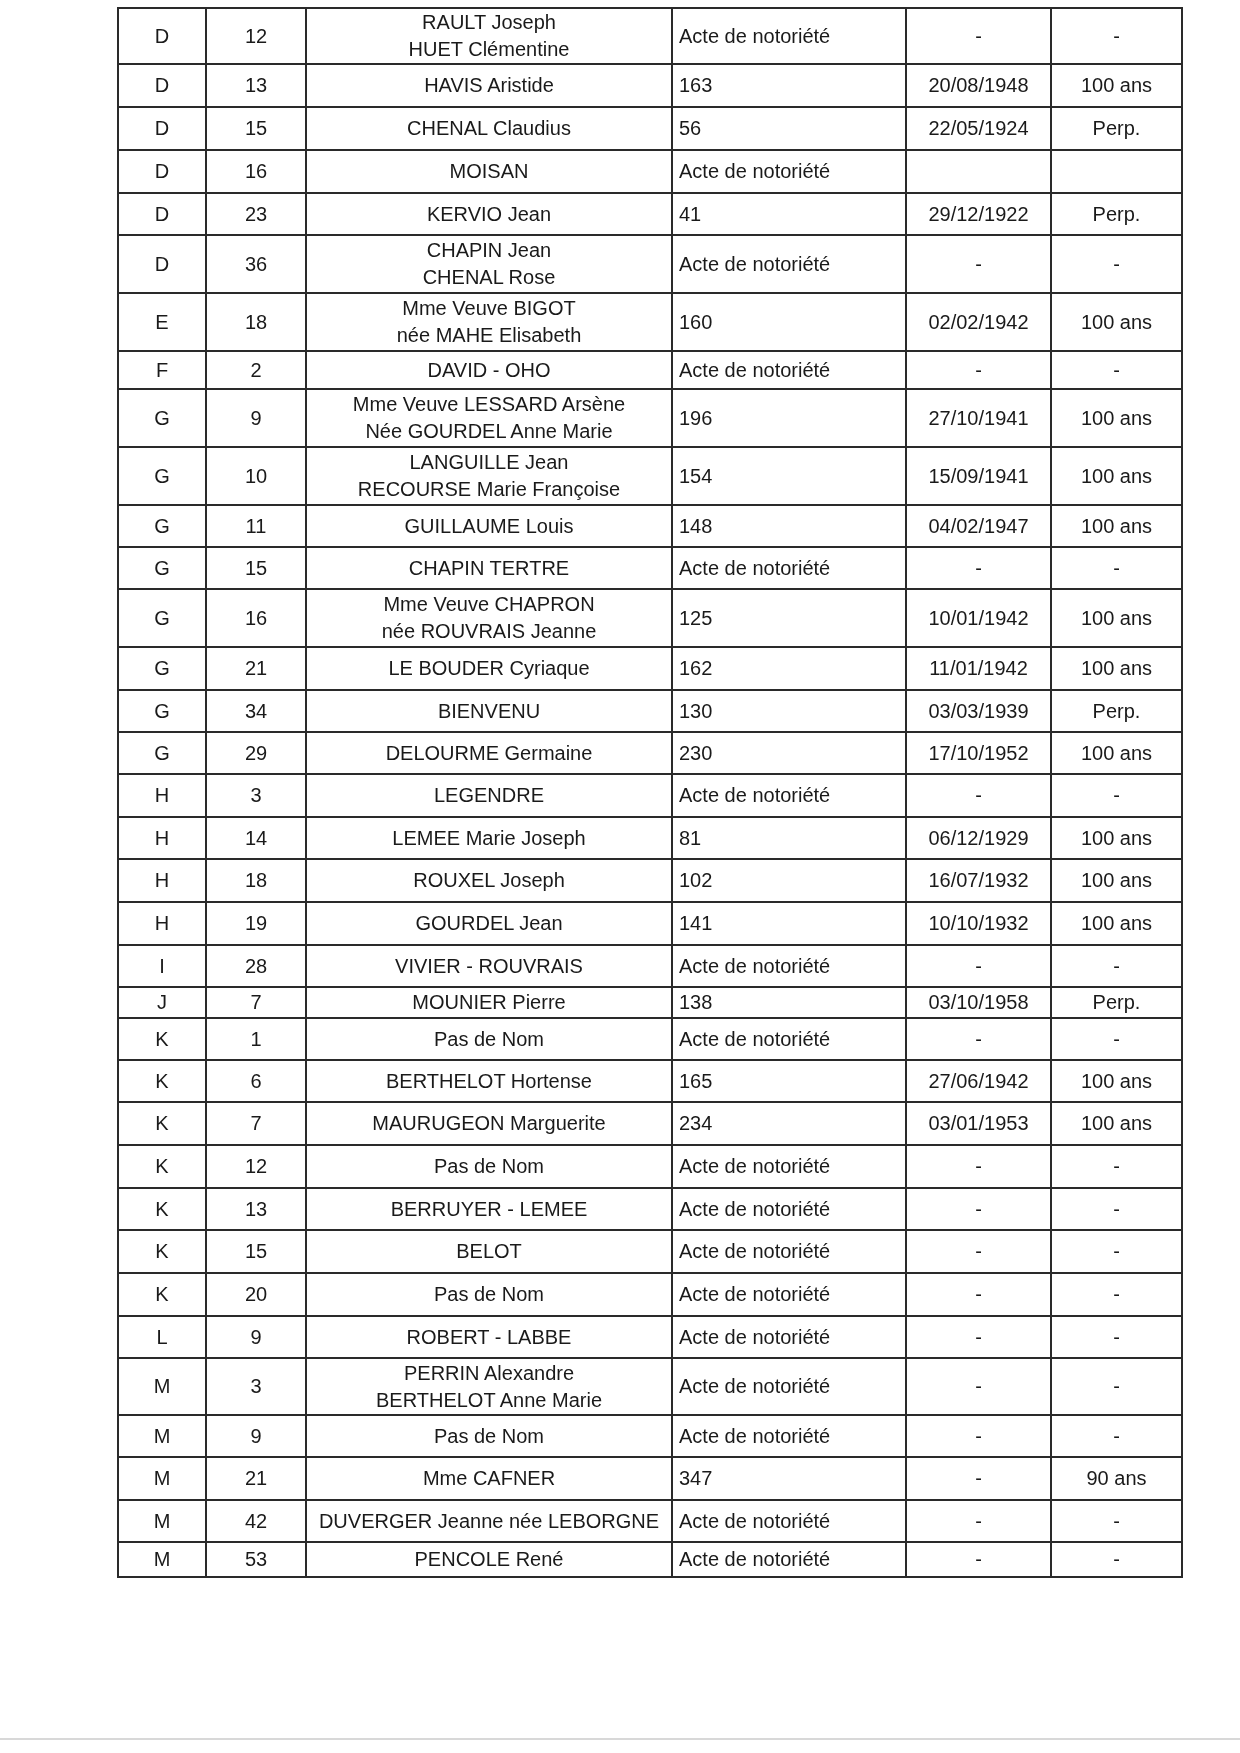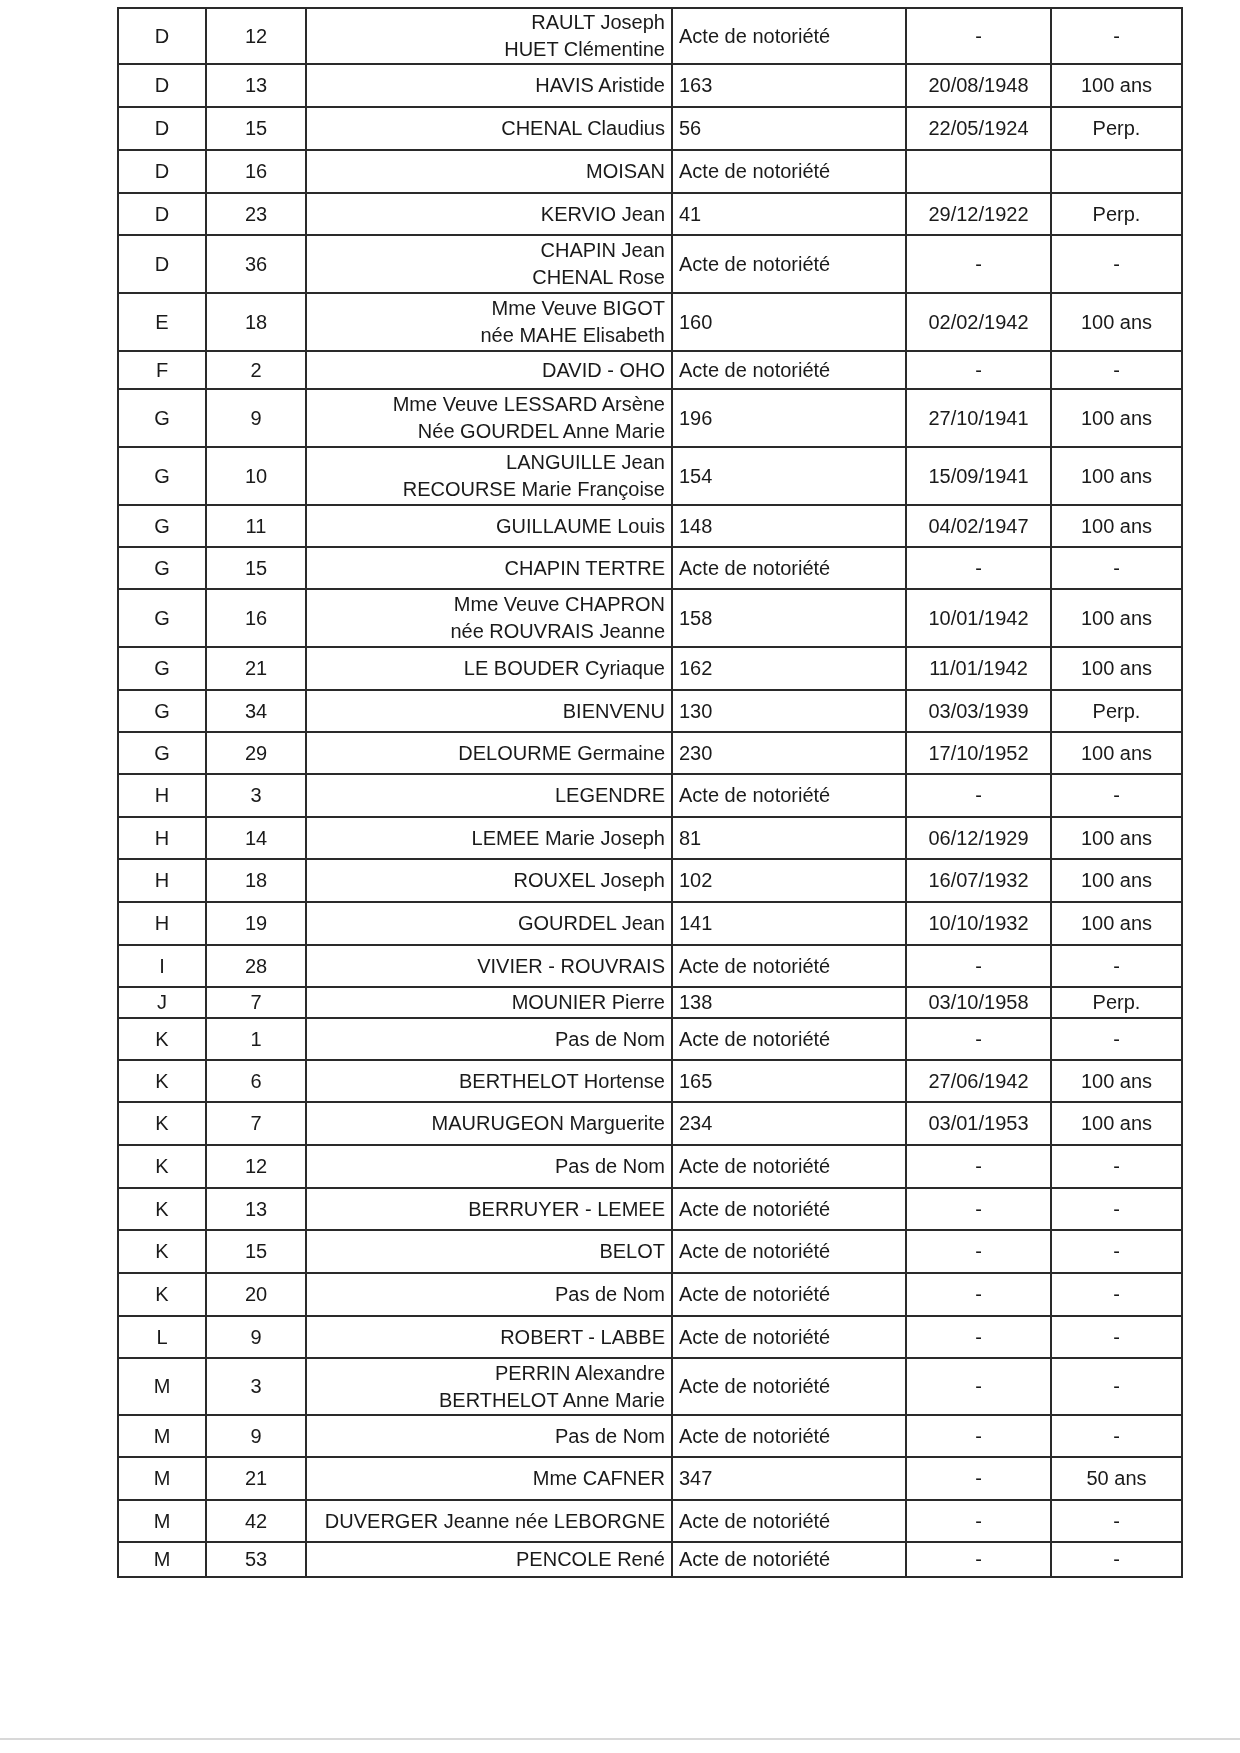--- a/index.html
+++ b/index.html
@@ -22,21 +22,21 @@
   }
   table.registry td {
     border: 2px solid #2a2a2a;
     padding: 0 6px;
     vertical-align: middle;
     line-height: 27px;
     overflow: hidden;
     white-space: nowrap;
   }
   td.c-center { text-align: center; }
-  td.c-name { text-align: right; padding-left: 6px; }
+  td.c-name { text-align: center; padding-left: 6px; }
   td.c-acte { text-align: left; }
   col.w1 { width: 88px; }
   col.w2 { width: 100px; }
   col.w3 { width: 366px; }
   col.w4 { width: 234px; }
   col.w5 { width: 145px; }
   col.w6 { width: 131px; }
   .name-line { display: block; }
 </style>
 </head>
@@ -177,21 +177,21 @@
     <td class="c-center">-</td>
     <td class="c-center">-</td>
   </tr>
       <tr style="height: 58px;">
     <td class="c-center">G</td>
     <td class="c-center">16</td>
     <td class="c-name">
           <span class="name-line">Mme Veuve CHAPRON</span>
           <span class="name-line">née ROUVRAIS Jeanne</span>
         </td>
-    <td class="c-acte">158</td>
+    <td class="c-acte">125</td>
     <td class="c-center">10/01/1942</td>
     <td class="c-center">100 ans</td>
   </tr>
       <tr style="height: 43px;">
     <td class="c-center">G</td>
     <td class="c-center">21</td>
     <td class="c-name">
           <span class="name-line">LE BOUDER Cyriaque</span>
         </td>
     <td class="c-acte">162</td>
@@ -380,21 +380,21 @@
     <td class="c-center">-</td>
   </tr>
       <tr style="height: 43px;">
     <td class="c-center">M</td>
     <td class="c-center">21</td>
     <td class="c-name">
           <span class="name-line">Mme CAFNER</span>
         </td>
     <td class="c-acte">347</td>
     <td class="c-center">-</td>
-    <td class="c-center">50 ans</td>
+    <td class="c-center">90 ans</td>
   </tr>
       <tr style="height: 42px;">
     <td class="c-center">M</td>
     <td class="c-center">42</td>
     <td class="c-name">
           <span class="name-line">DUVERGER Jeanne née LEBORGNE</span>
         </td>
     <td class="c-acte">Acte de notoriété</td>
     <td class="c-center">-</td>
     <td class="c-center">-</td>

